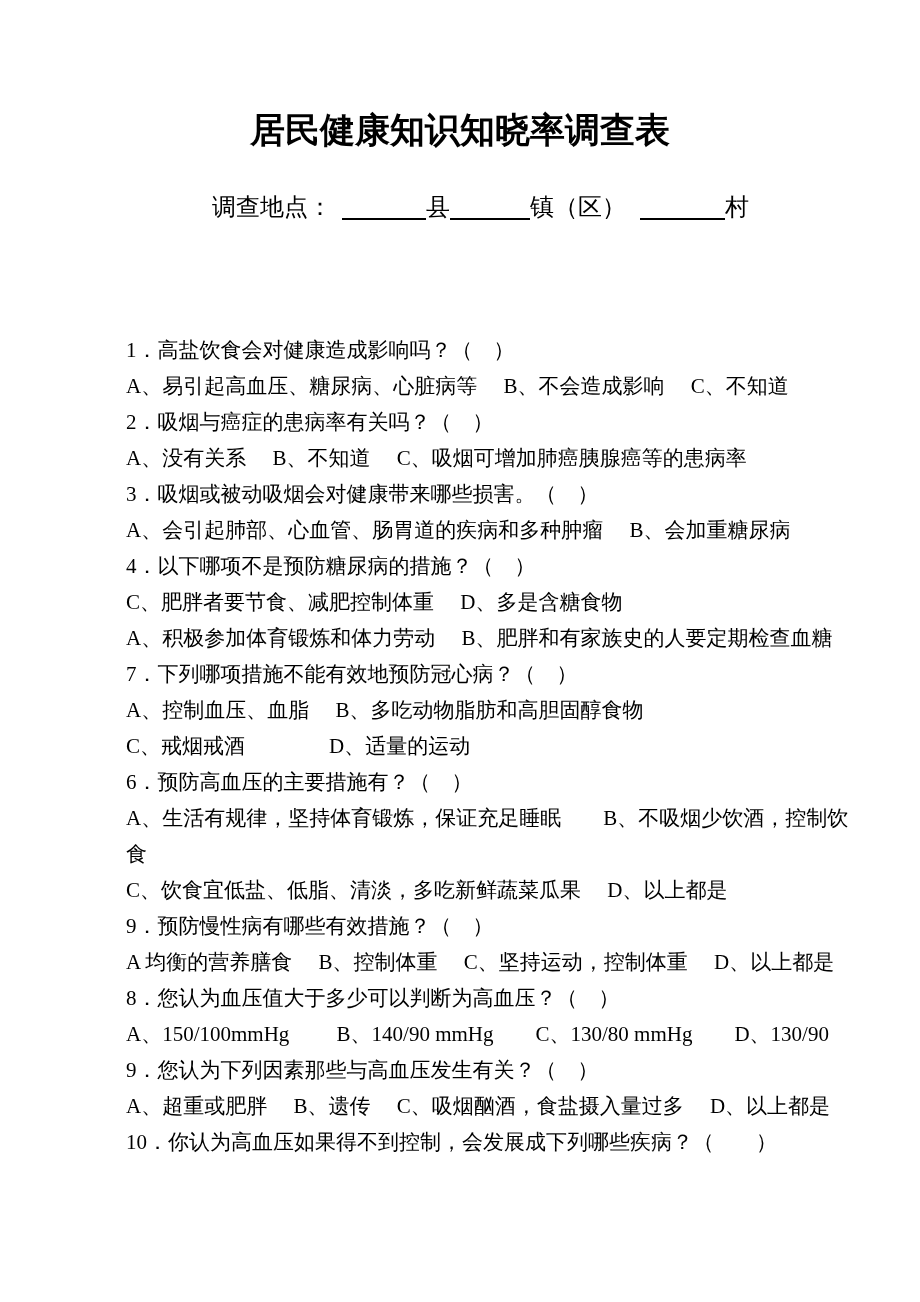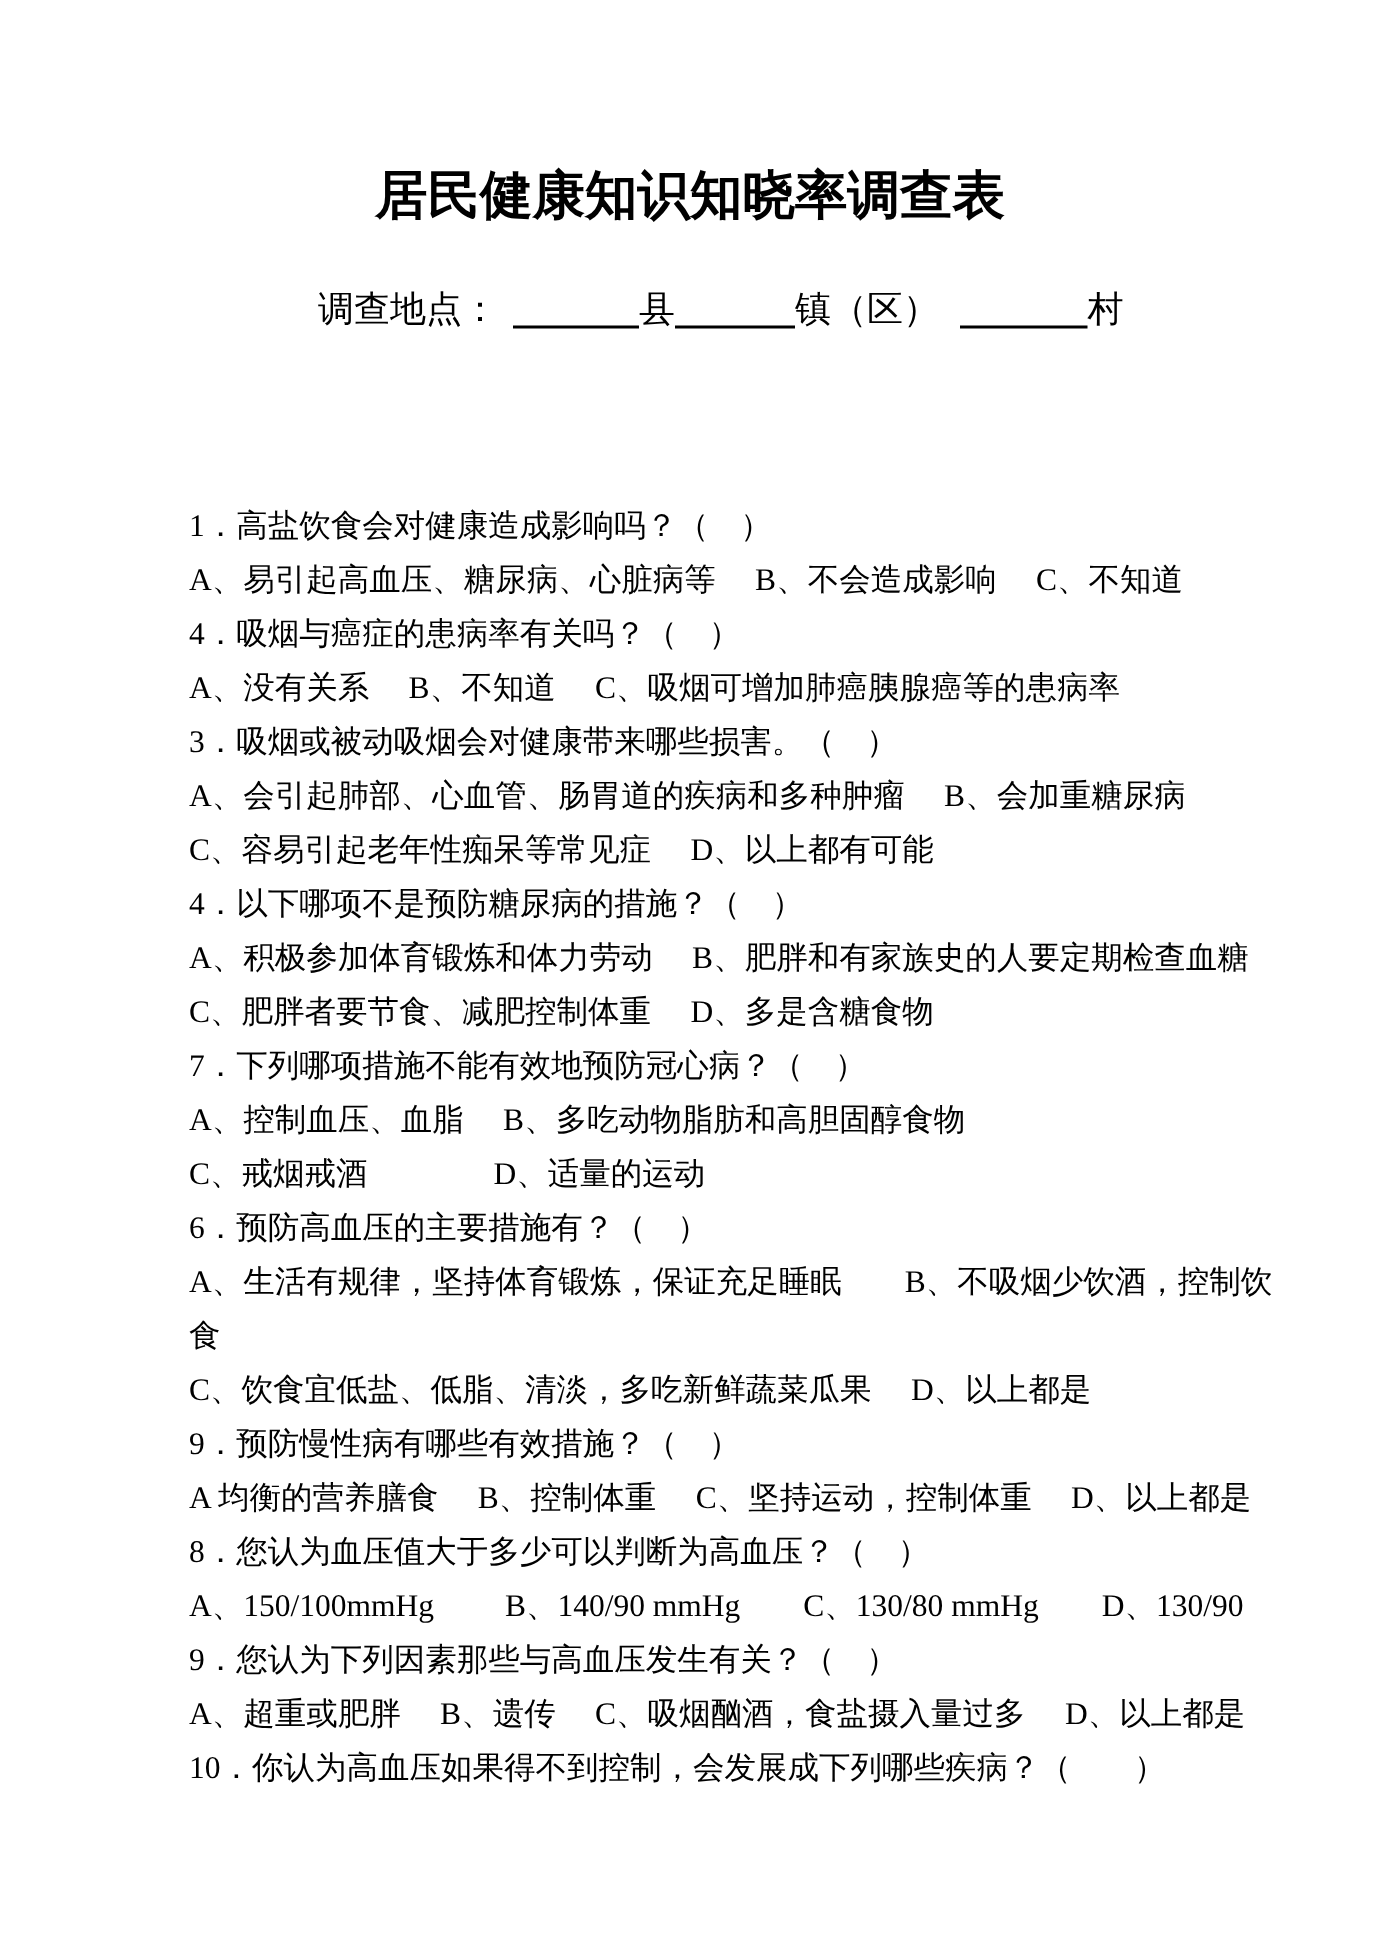--- a/index.html
+++ b/index.html
@@ -66,28 +66,27 @@
 
   <h1 class="title">居民健康知识知晓率调查表</h1>
 
   <div class="location">
     <span>调查地点：</span><span class="blank blank-county"></span><span>县</span><span class="blank blank-town"></span><span>镇（区）</span><span class="blank blank-village"></span><span>村</span>
   </div>
 
   <div class="body-lines">
     <p class="line">1．高盐饮食会对健康造成影响吗？（　）</p>
     <p class="line">A、易引起高血压、糖尿病、心脏病等　 B、不会造成影响　 C、不知道</p>
-    <p class="line">4．吸烟与癌症的患病率有关吗？（　）</p>
+    <p class="line">2．吸烟与癌症的患病率有关吗？（　）</p>
     <p class="line">A、没有关系　 B、不知道　 C、吸烟可增加肺癌胰腺癌等的患病率</p>
     <p class="line">3．吸烟或被动吸烟会对健康带来哪些损害。（　）</p>
     <p class="line">A、会引起肺部、心血管、肠胃道的疾病和多种肿瘤　 B、会加重糖尿病</p>
-    <p class="line">C、容易引起老年性痴呆等常见症　 D、以上都有可能</p>
     <p class="line">4．以下哪项不是预防糖尿病的措施？（　）</p>
+    <p class="line">C、肥胖者要节食、减肥控制体重　 D、多是含糖食物</p>
     <p class="line">A、积极参加体育锻炼和体力劳动　 B、肥胖和有家族史的人要定期检查血糖</p>
-    <p class="line">C、肥胖者要节食、减肥控制体重　 D、多是含糖食物</p>
     <p class="line">7．下列哪项措施不能有效地预防冠心病？（　）</p>
     <p class="line">A、控制血压、血脂　 B、多吃动物脂肪和高胆固醇食物</p>
     <p class="line">C、戒烟戒酒　　　　D、适量的运动</p>
     <p class="line">6．预防高血压的主要措施有？（　）</p>
     <p class="line">A、生活有规律，坚持体育锻炼，保证充足睡眠　　B、不吸烟少饮酒，控制饮</p>
     <p class="line">食</p>
     <p class="line">C、饮食宜低盐、低脂、清淡，多吃新鲜蔬菜瓜果　 D、以上都是</p>
     <p class="line">9．预防慢性病有哪些有效措施？（　）</p>
     <p class="line">A 均衡的营养膳食　 B、控制体重　 C、坚持运动，控制体重　 D、以上都是</p>
     <p class="line">8．您认为血压值大于多少可以判断为高血压？（　）</p>

